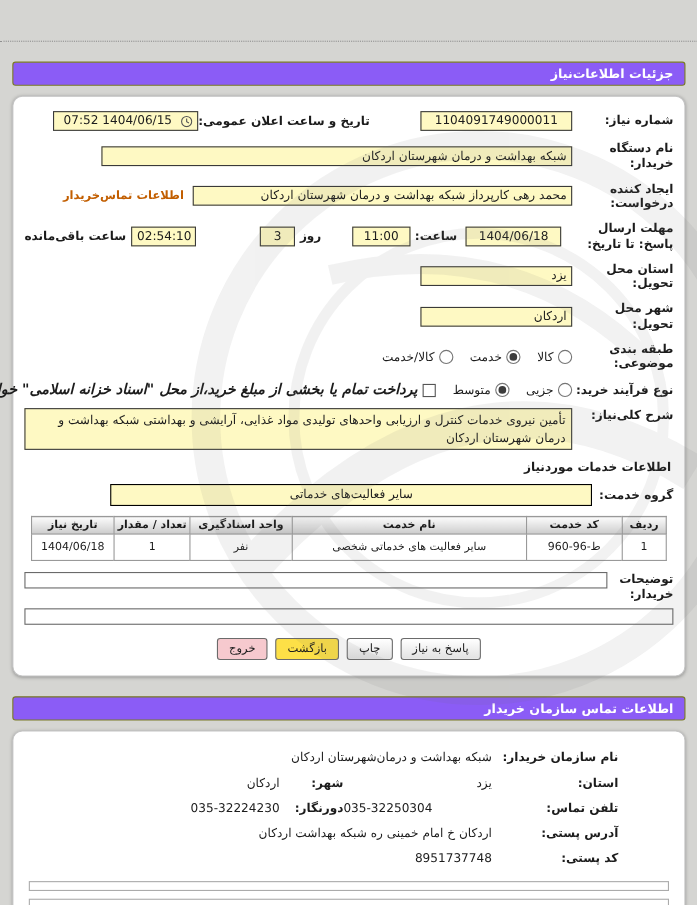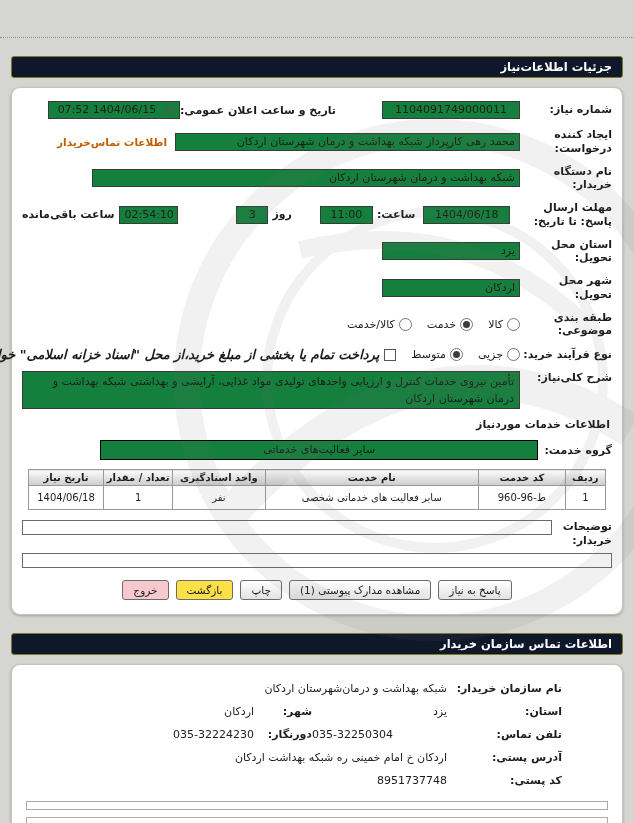--- a/index.html
+++ b/index.html
@@ -10,35 +10,35 @@
     color:#1c1c1c;
     direction:rtl;
     position:relative;
     overflow:hidden;
     font-size:11px;
     padding-top:56px;
   }
   .dotted { position:absolute; top:37px; left:0; right:0; border-top:1px dotted #8f8f8f; }
 
   .bar {
-    margin:0 11px; height:22px; background:#0f172a; border:1px solid #7a7b24;
+    margin:0 11px; height:22px; background:#8b5cf6; border:1px solid #7a7b24;
     border-radius:3px; color:#fff; font-weight:bold; font-size:11.5px;
     line-height:20px; padding:0 10px;
   }
   .panel {
     background:#fff; border:1px solid #c3c3c3; border-radius:9px;
     margin:9px 11px 0; padding:13px 10px 14px;
     box-shadow:0 1px 3px rgba(0,0,0,.25);
   }
 
   .row { display:flex; align-items:center; margin-bottom:9px; }
   .lbl { font-weight:bold; white-space:nowrap; }
   .lblcol { width:92px; flex-shrink:0; font-weight:bold; line-height:1.25; }
   .box {
-    border:1px solid #3a3a3a; background:#15803d; height:18px; line-height:16px;
+    border:1px solid #3a3a3a; background:#fef9c3; height:18px; line-height:16px;
     padding:0 4px; overflow:hidden; white-space:nowrap;
   }
   .num { direction:ltr; text-align:center; unicode-bidi:embed; }
   .w138 { width:138px; }
   .w428 { width:428px; text-align:right; }
   .w345 { width:345px; text-align:right; }
   .gap46 { margin-right:46px; }
   .link { color:#c25e00; font-weight:bold; font-size:10.5px; margin-right:8px; cursor:pointer; white-space:nowrap; }
   .announce { width:132px; display:flex; align-items:center; gap:3px; }
   .announce .val { direction:rtl; flex:1; text-align:center; }
@@ -103,28 +103,28 @@
     <span class="box announce">
       <svg width="11" height="11" viewBox="0 0 11 11">
         <circle cx="5.5" cy="5.5" r="4.6" fill="none" stroke="#555" stroke-width="1"></circle>
         <path d="M5.5 2.8 V5.7 L7.6 6.8" fill="none" stroke="#555" stroke-width="1"></path>
       </svg>
       <span class="val">1404/06/15 07:52</span>
     </span>
   </div>
 
   <div class="row">
+    <span class="lblcol">نام دستگاه خریدار:</span>
+    <span class="box w428">شبکه بهداشت و درمان شهرستان اردکان</span>
+  </div>
+
+  <div class="row">
     <span class="lblcol">ایجاد کننده درخواست:</span>
     <span class="box w345">محمد رهی کارپرداز شبکه بهداشت و درمان شهرستان اردکان</span>
     <span class="link">اطلاعات تماس‌خریدار</span>
-  </div>
-
-  <div class="row">
-    <span class="lblcol">نام دستگاه خریدار:</span>
-    <span class="box w428">شبکه بهداشت و درمان شهرستان اردکان</span>
   </div>
 
   <div class="row">
     <span class="lbl-deadline">مهلت ارسال پاسخ: تا تاریخ:</span>
     <span class="box num" style="width:92px">1404/06/18</span>
     <span class="lbl ms8">ساعت:</span>
     <span class="box num" style="width:56px">11:00</span>
     <span class="lbl" style="margin-right:28px;margin-left:4px">روز</span>
     <span class="box num" style="width:34px">3</span>
     <span class="box num" style="width:62px;margin-right:58px">02:54:10</span>
@@ -210,21 +210,20 @@
     <div class="notes-lbl">
       <div>توضیحات</div>
       <div>خریدار:</div>
     </div>
     <div class="eline-box"></div>
   </div>
   <div class="full-eline"></div>
 
   <div class="btnrow">
     <button class="btn">پاسخ به نیاز</button>
-    <button class="btn">مشاهده مدارک پیوستی (1)</button>
     <button class="btn">چاپ</button>
     <button class="btn btn-back">بازگشت</button>
     <button class="btn btn-exit">خروج</button>
   </div>
 
 </div>
 
 <div class="bar" style="margin-top:18px">
   <span>اطلاعات تماس سازمان خریدار</span>
 </div>

